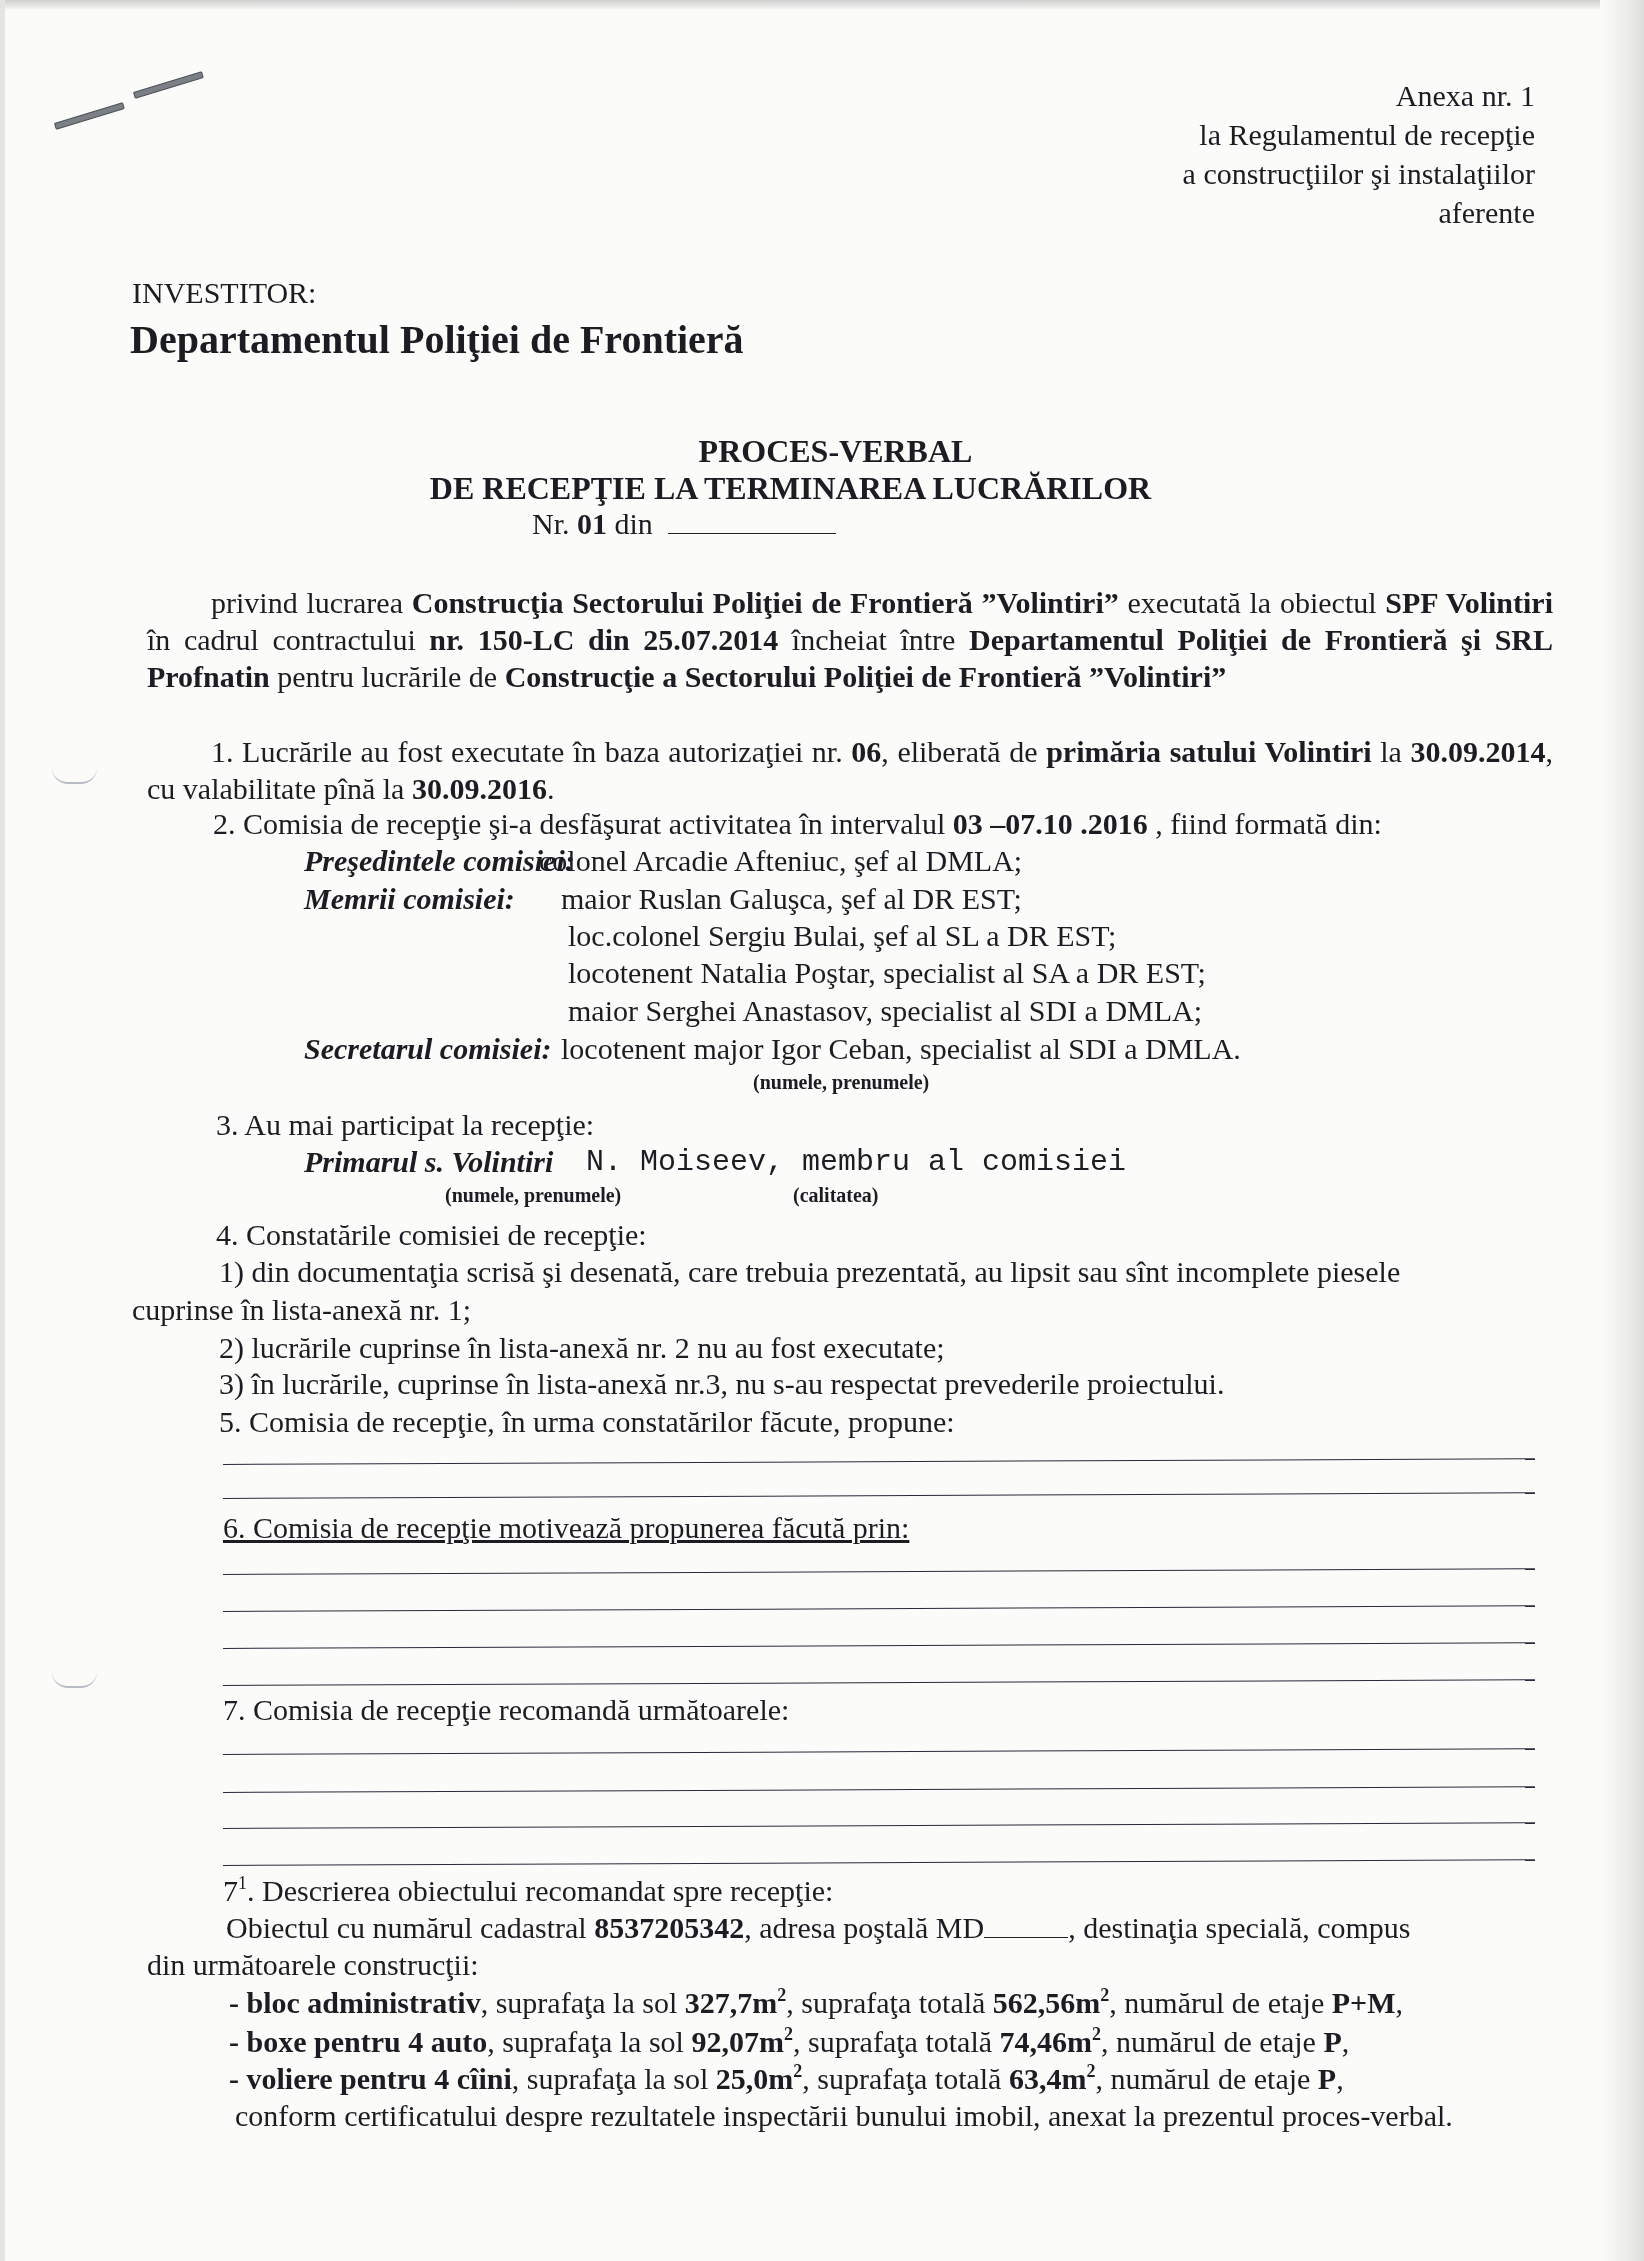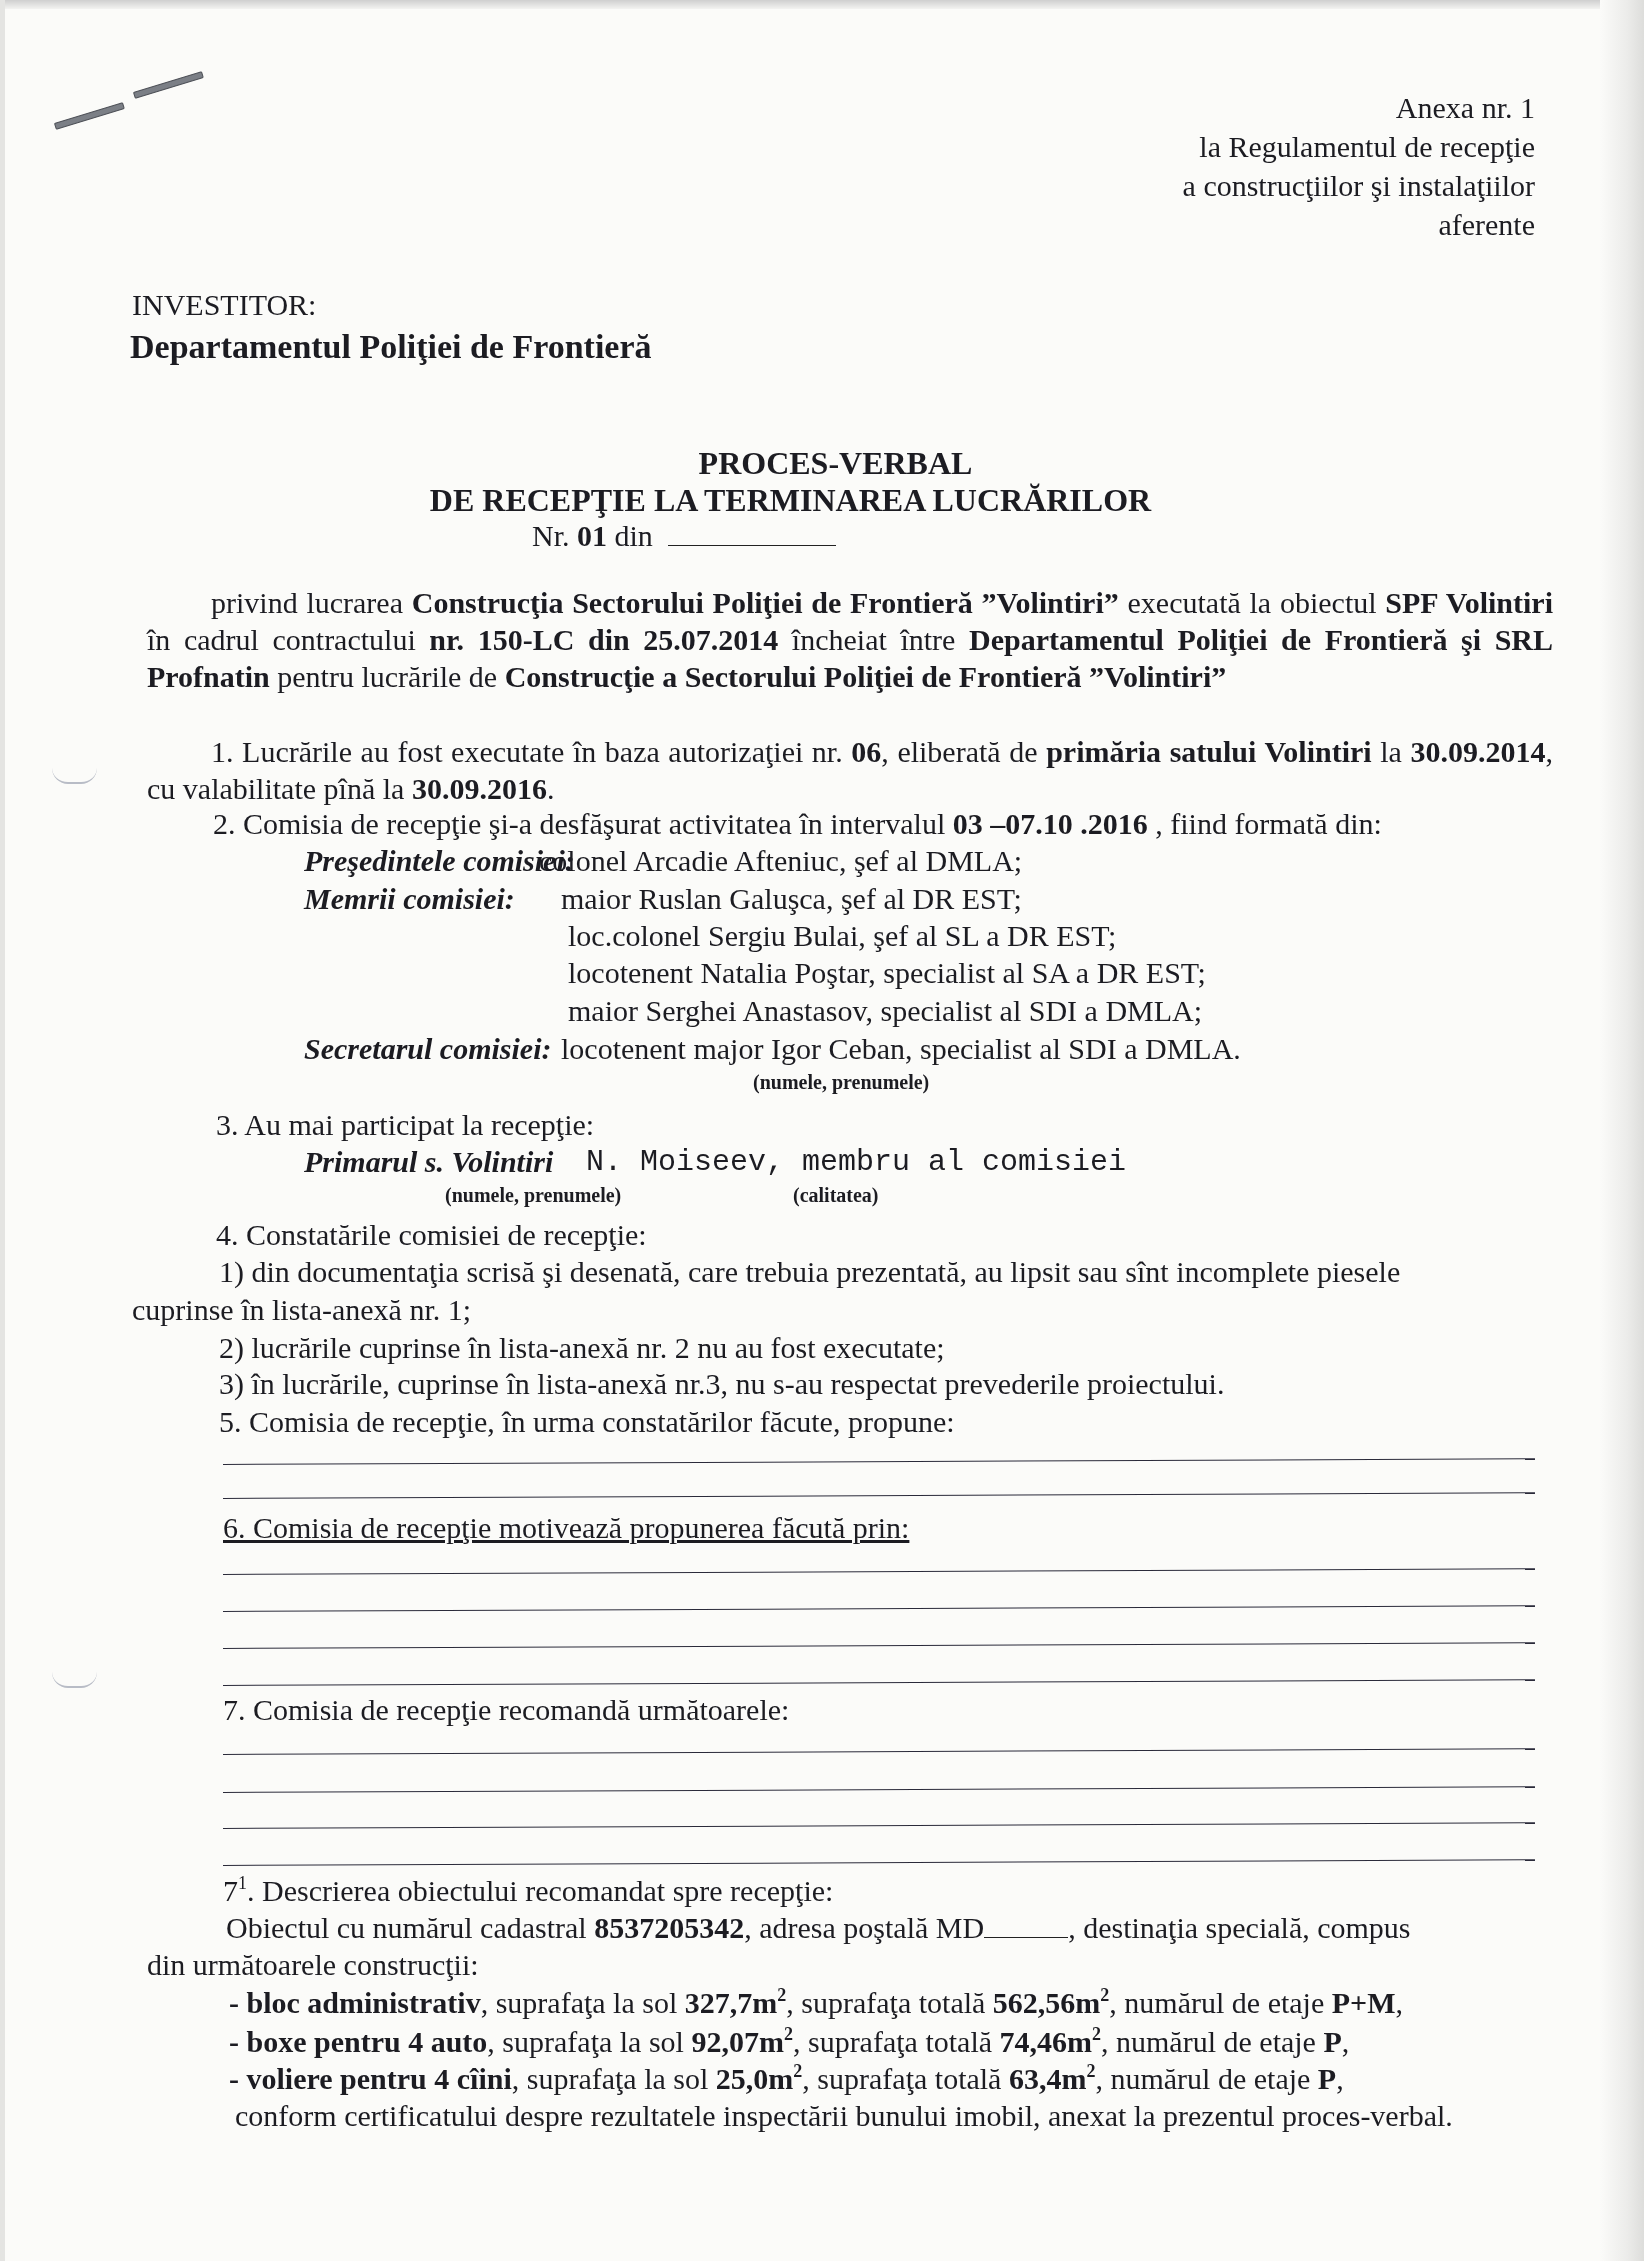--- a/index.html
+++ b/index.html
@@ -7,24 +7,24 @@
     width: 1645px; height: 2261px; position: relative; overflow: hidden;
     background: #fbfbf9;
     font-family: "Liberation Serif", "DejaVu Serif", serif;
     color: #1c1c22;
   }
   .page-edge-top { position: absolute; left: 0; top: 0; width: 1645px; height: 9px; background: linear-gradient(#cfcfcf, #f3f3f1); }
   .page-edge-right { position: absolute; right: 0; top: 0; width: 45px; height: 2261px; background: linear-gradient(90deg, #fbfbf9, #ececea 60%, #dcdcda); }
   .page-edge-left { position: absolute; left: 0; top: 0; width: 5.2px; height: 2261px; background: #e4e4e2; }
   .staple { position: absolute; height: 5.2px; background: #7b7f86; border: 0.6px solid #4d5057; border-radius: 1.3px; transform-origin: left center; }
   .punch { position: absolute; width: 45px; height: 14px; border-bottom: 2.6px solid #b8bcc6; border-radius: 0 0 26px 26px; }
-  .abs { position: absolute; white-space: nowrap; margin-top: 12px; }
+  .abs { position: absolute; white-space: nowrap; }
   .annex { right: 110px; top: 76px; text-align: right; font-size: 30px; line-height: 39px; }
   .investor-label { left: 132px; top: 276px; font-size: 30px; }
-  .investor-name { left: 130px; top: 316px; font-size: 34px; font-weight: bold; }
+  .investor-name { left: 130px; top: 316px; font-size: 40px; font-weight: bold; }
   .title { left: 0; width: 1645px; text-align: center; font-weight: bold; font-size: 32px; }
   .t1 { top: 433px; left: 13px; }
   .t2 { top: 470px; left: -32px; }
   .nr { top: 507px; left: 532px; font-size: 30px; }
   .nr .blank { display: inline-block; width: 168px; border-bottom: 1.9px solid #222; margin-left: 15.5px; height: 26px; vertical-align: baseline; }
   .para { position: absolute; left: 147px; width: 1406px; font-size: 30px; line-height: 37px; text-align: justify; }
   .para .ind { display: inline-block; width: 64px; }
   .line { position: absolute; font-size: 30px; white-space: nowrap; }
   .b { font-weight: bold; font-family: Liberation Serif, serif; }
   .bi { font-weight: bold; font-style: italic; margin-left: 40px; }

